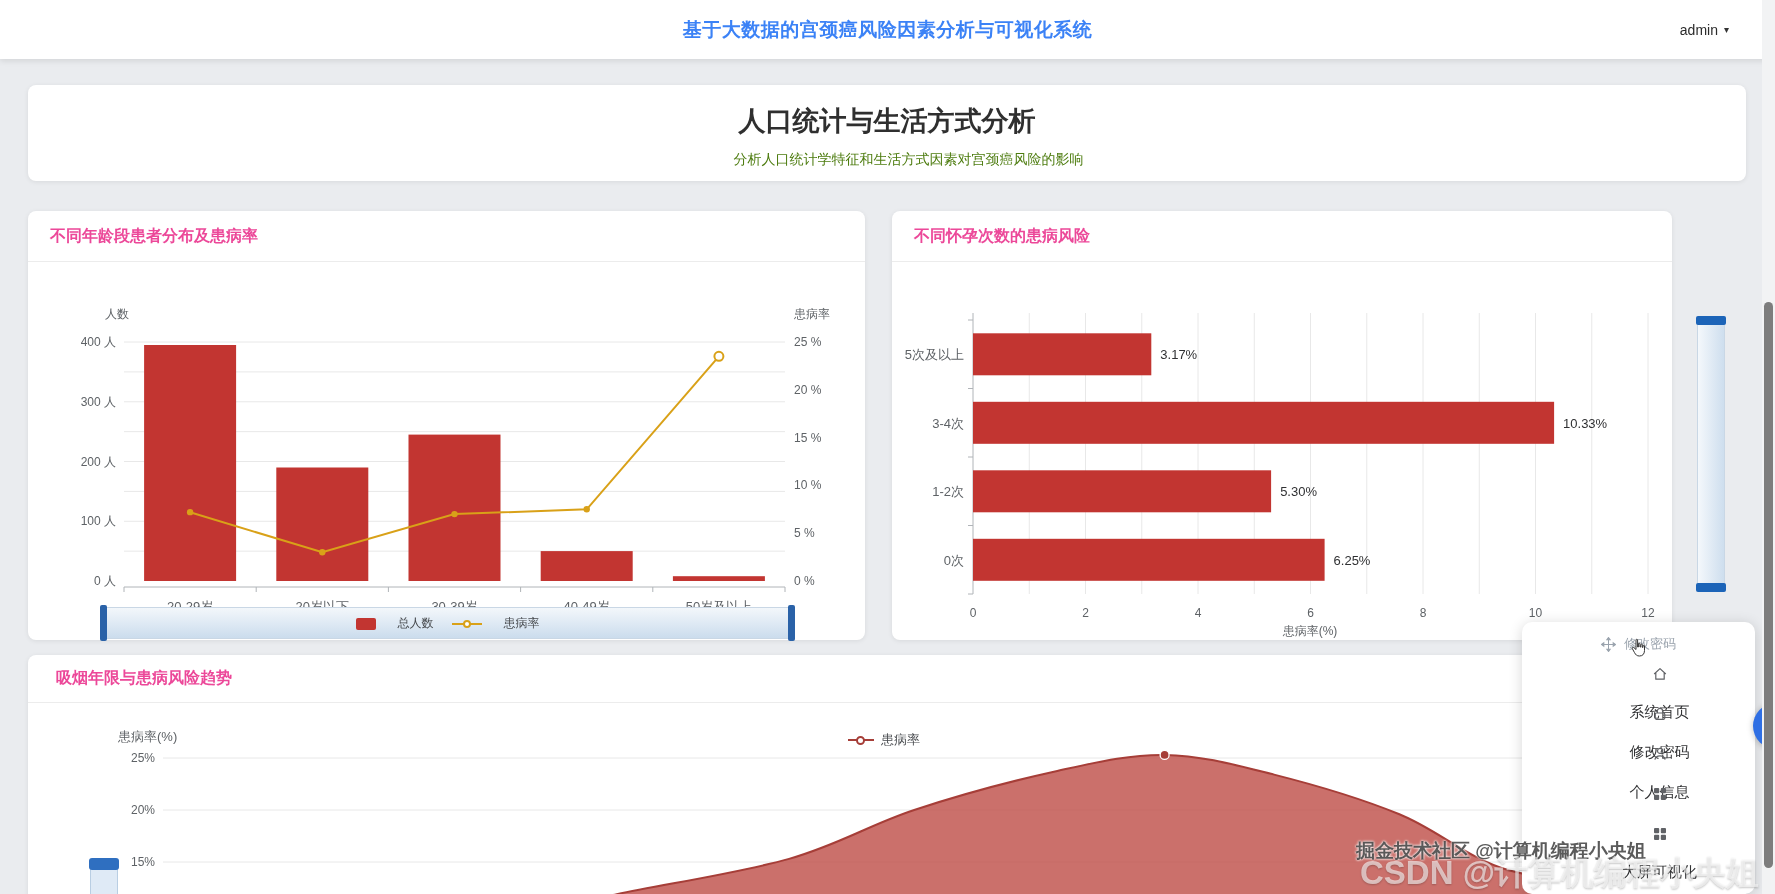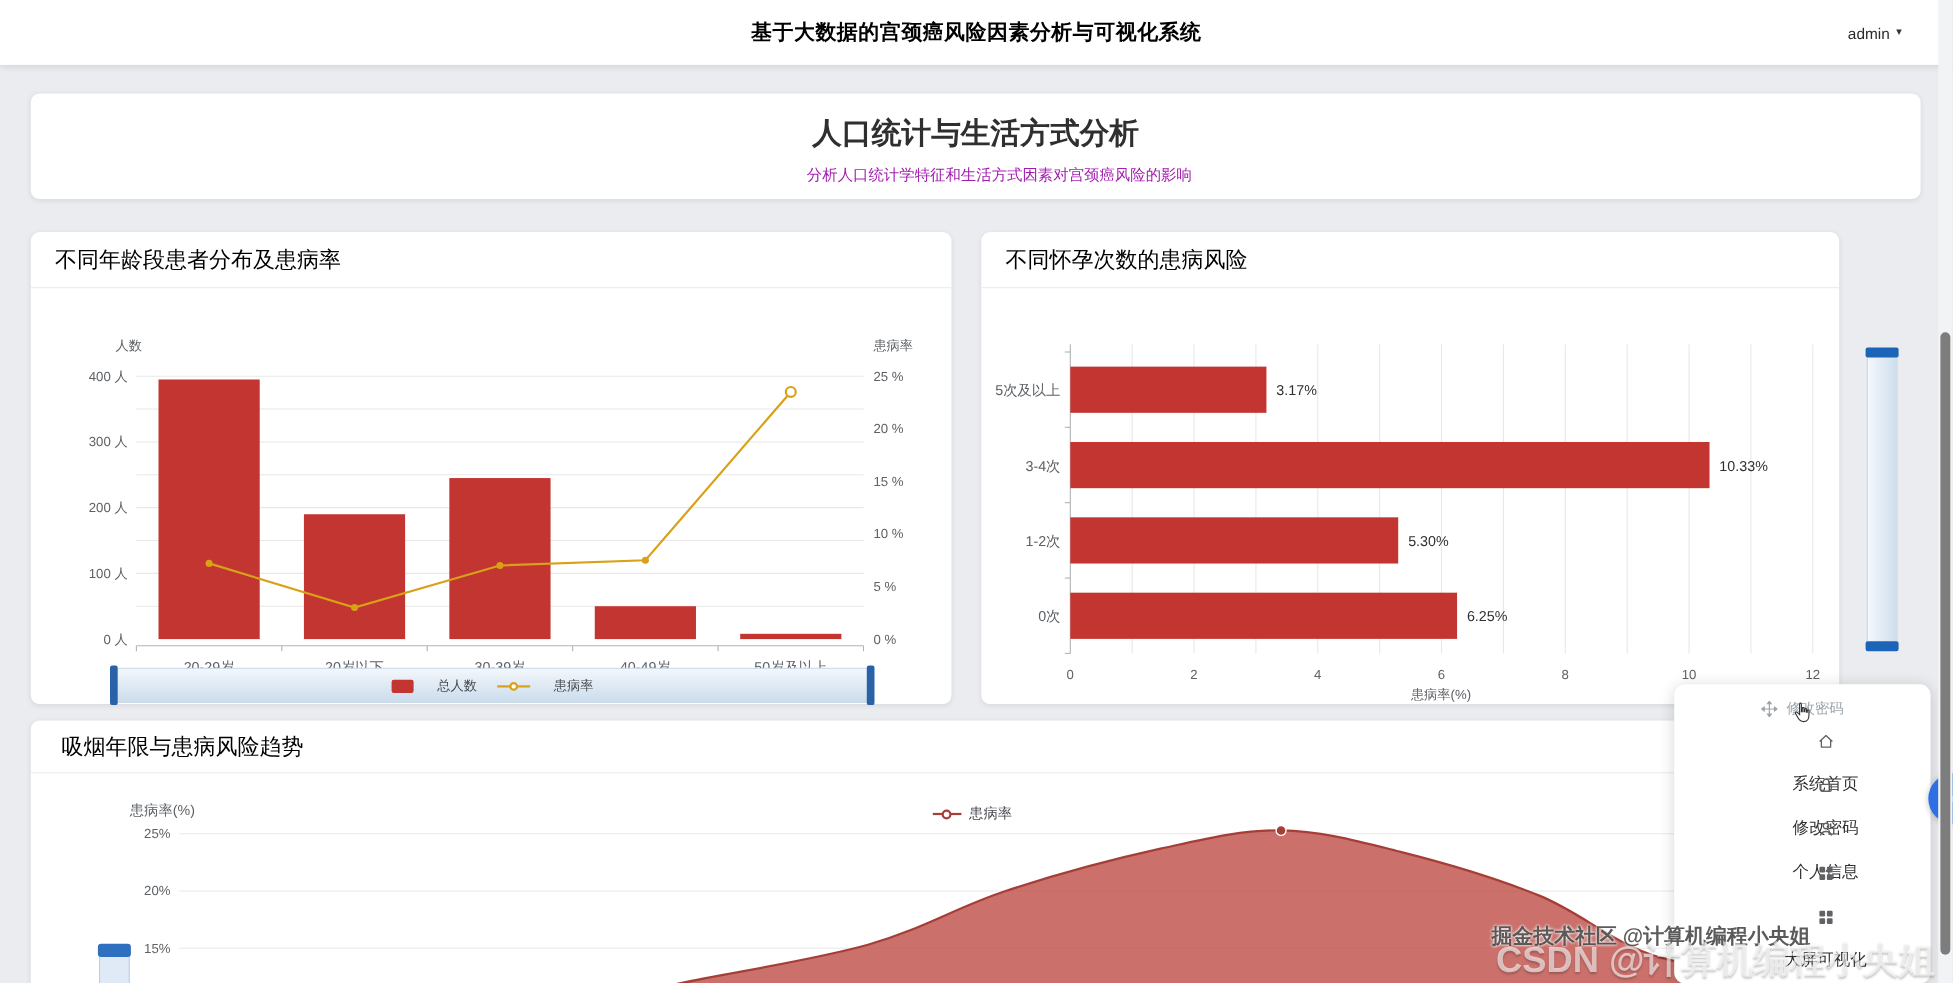--- a/index.html
+++ b/index.html
@@ -15,25 +15,25 @@
             font-size:14px; color:#2b2b2b; cursor:pointer; }
   #admin .caret { font-size:10px; color:#333; }
 
   
   .card { position:absolute; background:#fff; border-radius:8px; box-shadow:0 1px 5px rgba(0,0,0,.08); }
   #hero  { left:28px; top:85px;  width:1718px; height:96px;  text-align:center; }
   #card1 { left:28px; top:211px; width:837px;  height:429px; }
   #card2 { left:892px; top:211px; width:780px; height:429px; }
   #card3 { left:28px; top:655px; width:1718px; height:260px; }
   .card-head { height:51px; display:flex; align-items:center; padding:0 22px;
-               border-bottom:1px solid #ececec; font-size:20px; font-weight:400; color:#000000; }
+               border-bottom:1px solid #ececec; font-size:16px; font-weight:700; color:#ec4899; }
   #card3 .card-head { height:48px;padding-left:28px; }
 
   #hero h1 { padding-top:18px; font-size:27px; font-weight:700; color:#2f2f2f; }
-  #hero p  { margin-top:12px; font-size:14px; color:#a21caf;margin-left:43px; }
+  #hero p  { margin-top:12px; font-size:14px; color:#4d7c0f;margin-left:43px; }
 
   svg.chart { position:absolute; left:0; top:0; }
 
   
   .dz-h { position:absolute; left:75px; top:396px; width:689px; height:32px; background:#e4edf6;
           border:1px solid #c9d7e5; border-radius:3px;
           background-image:linear-gradient(to bottom, rgba(255,255,255,.55), rgba(173,200,226,.45)); }
   .dz-cap-v { position:absolute; top:-3px; width:7px; height:36px; background:#2a62a8; border-radius:2px; }
   .dz-cap-v.l { left:-4px; } .dz-cap-v.r { right:-4px; }
 
@@ -88,21 +88,21 @@
   
   #scrollbar { position:absolute; left:1762px; top:0; width:13px; height:894px; background:#f2f3f4; z-index:70; }
   #scrollbar .thumb { position:absolute; left:2px; top:302px; width:9px; height:566px; background:#7d7d7d; border-radius:5px; }
 
   #cursor { position:absolute; left:1630px; top:638px; z-index:65; pointer-events:none; }
 </style>
 </head>
 <body>
 
 <div id="header">
-  <div class="h-title" style="color: #000000;">基于大数据的宫颈癌风险因素分析与可视化系统</div>
+  <div class="h-title" style="color: #3b82f6;">基于大数据的宫颈癌风险因素分析与可视化系统</div>
   <div id="admin">
     <span>admin</span>
     <span class="caret">▾</span>
   </div>
 </div>
 
 <div id="hero" class="card">
   <h1>人口统计与生活方式分析</h1>
   <p>分析人口统计学特征和生活方式因素对宫颈癌风险的影响</p>
 </div>

